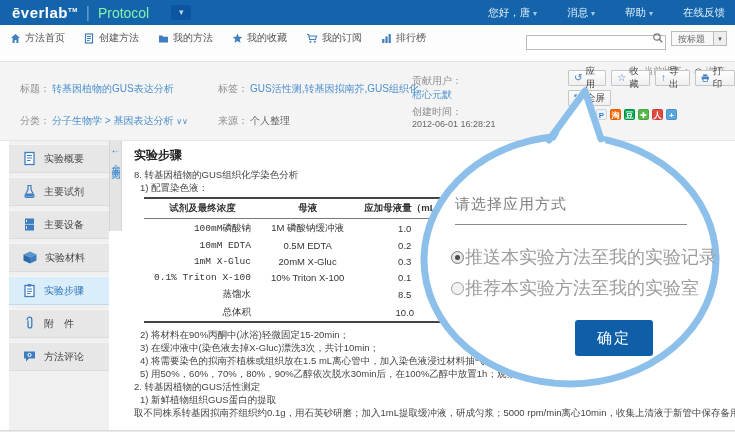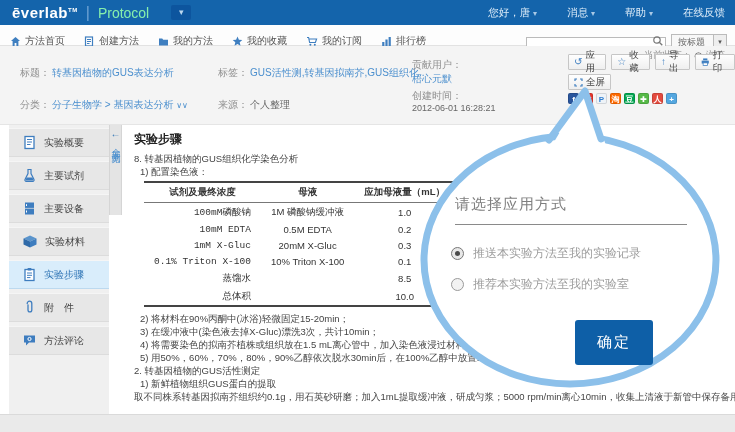--- a/index.html
+++ b/index.html
@@ -13,21 +13,21 @@
   .logo { color:#fff; font-size:15px; font-weight:bold; letter-spacing:.5px; }
   .logo sup { font-size:6px; }
   .logo-sep { color:#6fa3d4; margin:0 8px; font-weight:300; }
   .product { color:#86efac; font-size:14px; font-weight:300; }
   .logo-chevron { margin-left:22px; background:#0d559e; color:#bcd7ef; font-size:9px; width:20px; height:15px; border-radius:2px; text-align:center; line-height:14px; cursor:pointer; }
   .topmenu { display:flex; align-items:center; gap:30px; }
   .topmenu .tm-item { color:#dcebf8; font-size:10.5px; cursor:pointer; }
   .topmenu .caret { font-size:8px; color:#a9c9e6; }
 
   
-  .navbar { height:21px; background:#fdfdfd; border-bottom:1px solid #e2e2e2; display:flex; align-items:center; justify-content:space-between; padding:12px 8px 0 10px; }
+  .navbar { height:37px; background:#fdfdfd; border-bottom:1px solid #e2e2e2; display:flex; align-items:flex-start; justify-content:space-between; padding:6px 8px 0 10px; }
   .nav-items { display:flex; align-items:center; gap:19px; }
   .nav-item { display:flex; align-items:center; gap:4px; font-size:10px; color:#555; cursor:pointer; }
   .nav-item svg { display:block; }
   .nav-search { display:flex; align-items:center; gap:5px; }
   .search-box { position:relative; width:140px; height:15px; }
   .search-box input { width:140px; height:15px; border:1px solid #bbb; font-size:9px; padding:0 16px 0 4px; outline:none; }
   .search-box .mag { position:absolute; right:2px; top:1px; }
   .filter-select { display:flex; align-items:stretch; border:1px solid #bbb; height:15px; background:#f8f8f8; }
   .filter-select .fs-label { font-size:9px; color:#666; padding:1px 8px 0 6px; min-width:38px; }
   .filter-select .fs-arrow { width:13px; border-left:1px solid #bbb; background:#eee; font-size:7px; color:#555; text-align:center; line-height:13px; }
@@ -70,27 +70,27 @@
   .steps-table tr:last-child td { border-bottom:2px solid #444; }
   .steps-table td:first-child { text-align:right;font-family:Liberation Mono, monospace; }
 
   .footer { height:18px; background:#eaeaea; border-top:1px solid #dadada; }
 
   
   .bubble-svg { position:absolute; left:400px; top:80px; width:335px; height:352px; z-index:40; pointer-events:none; }
   .dlg { position:absolute; z-index:41;margin-top:12px; }
   .dlg-title { left:455px; top:183px; font-size:15px; color:#7f7f7f; letter-spacing:1px; }
   .dlg-hr { left:455px; top:212px; width:232px; border-top:1px solid #8a8a8a; height:0; }
-  .dlg-opt { display:flex; align-items:center; gap:9px; font-size:12px; color:#9c9c9c; cursor:pointer; }
+  .dlg-opt { display:flex; align-items:center; gap:1px; font-size:18px; color:#9c9c9c; cursor:pointer; }
   .dlg-opt1 { left:451px; top:233px; }
   .dlg-opt2 { left:451px; top:264px; }
   .radio { width:13px; height:13px; border-radius:50%; border:1px solid #9a9a9a; background:#f2f2f2; position:relative; flex:0 0 13px; }
   .radio.checked { background:#e8e8e8; border-color:#777; }
   .radio.checked::after { content:""; position:absolute; left:3px; top:3px; width:5px; height:5px; border-radius:50%; background:#4a4a4a; }
-  .dlg-confirm { left:575px; top:308px; width:78px; height:45px; background:#0e5fa7; color:#fff; font-size:15px; border-radius:3px; display:flex; align-items:center; justify-content:center; cursor:pointer; letter-spacing:2px; }
+  .dlg-confirm { left:575px; top:308px; width:78px; height:36px; background:#0e5fa7; color:#fff; font-size:15px; border-radius:3px; display:flex; align-items:center; justify-content:center; cursor:pointer; letter-spacing:2px; }
 </style>
 </head>
 <body>
 
 <div id="page">
 
   <div class="topbar">
     <div class="logo-group">
       <span class="logo"><span>ēverlab</span><sup>TM</sup></span>
       <span class="logo-sep">|</span>

